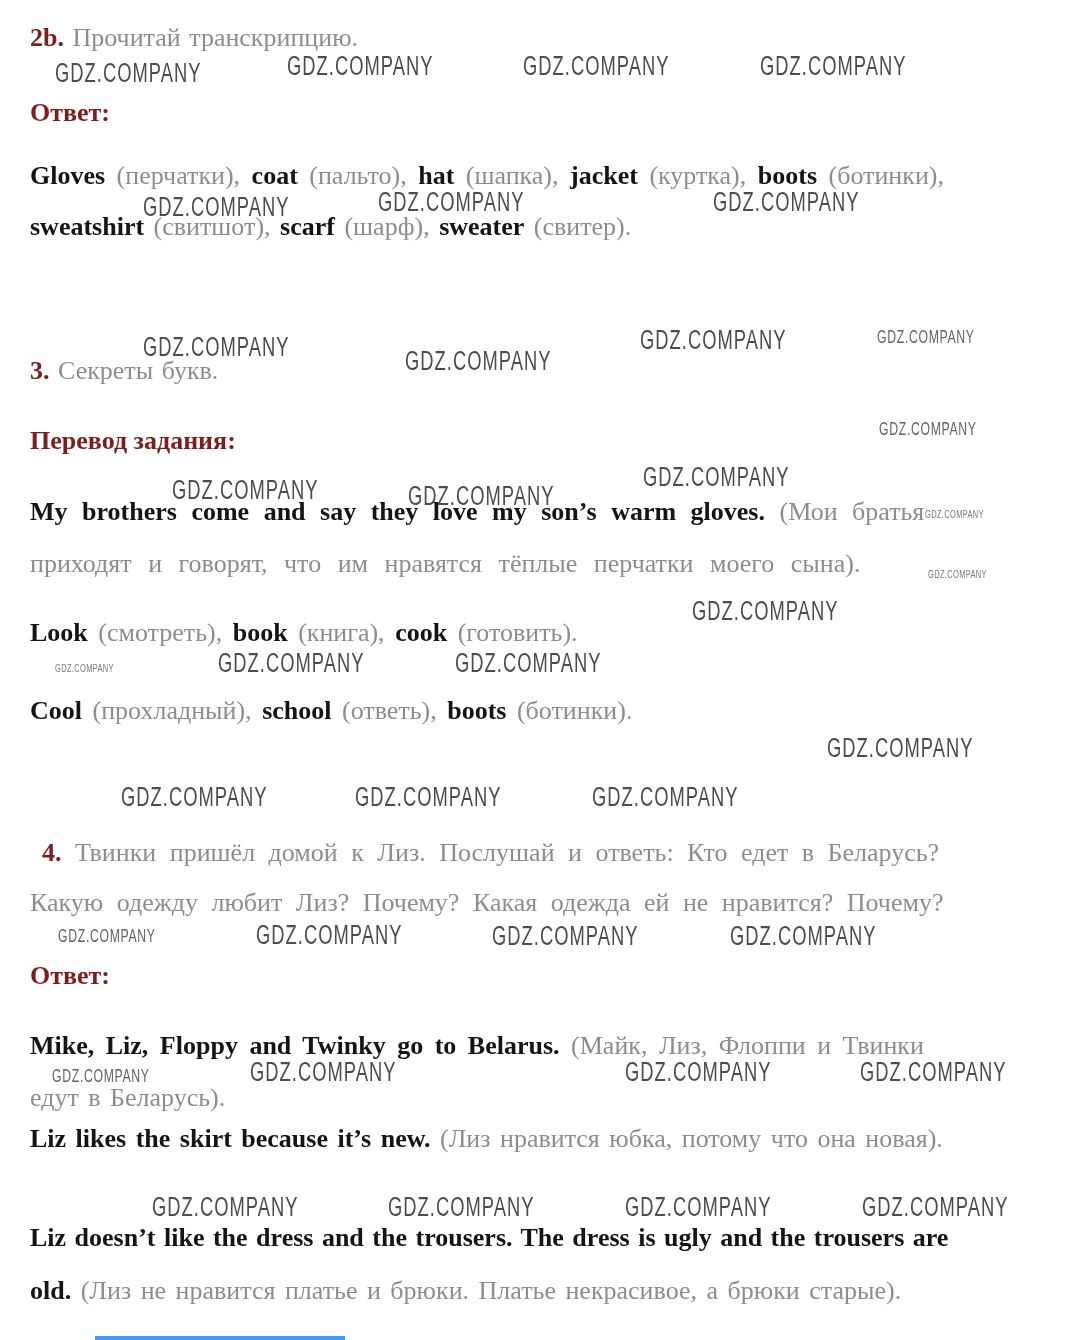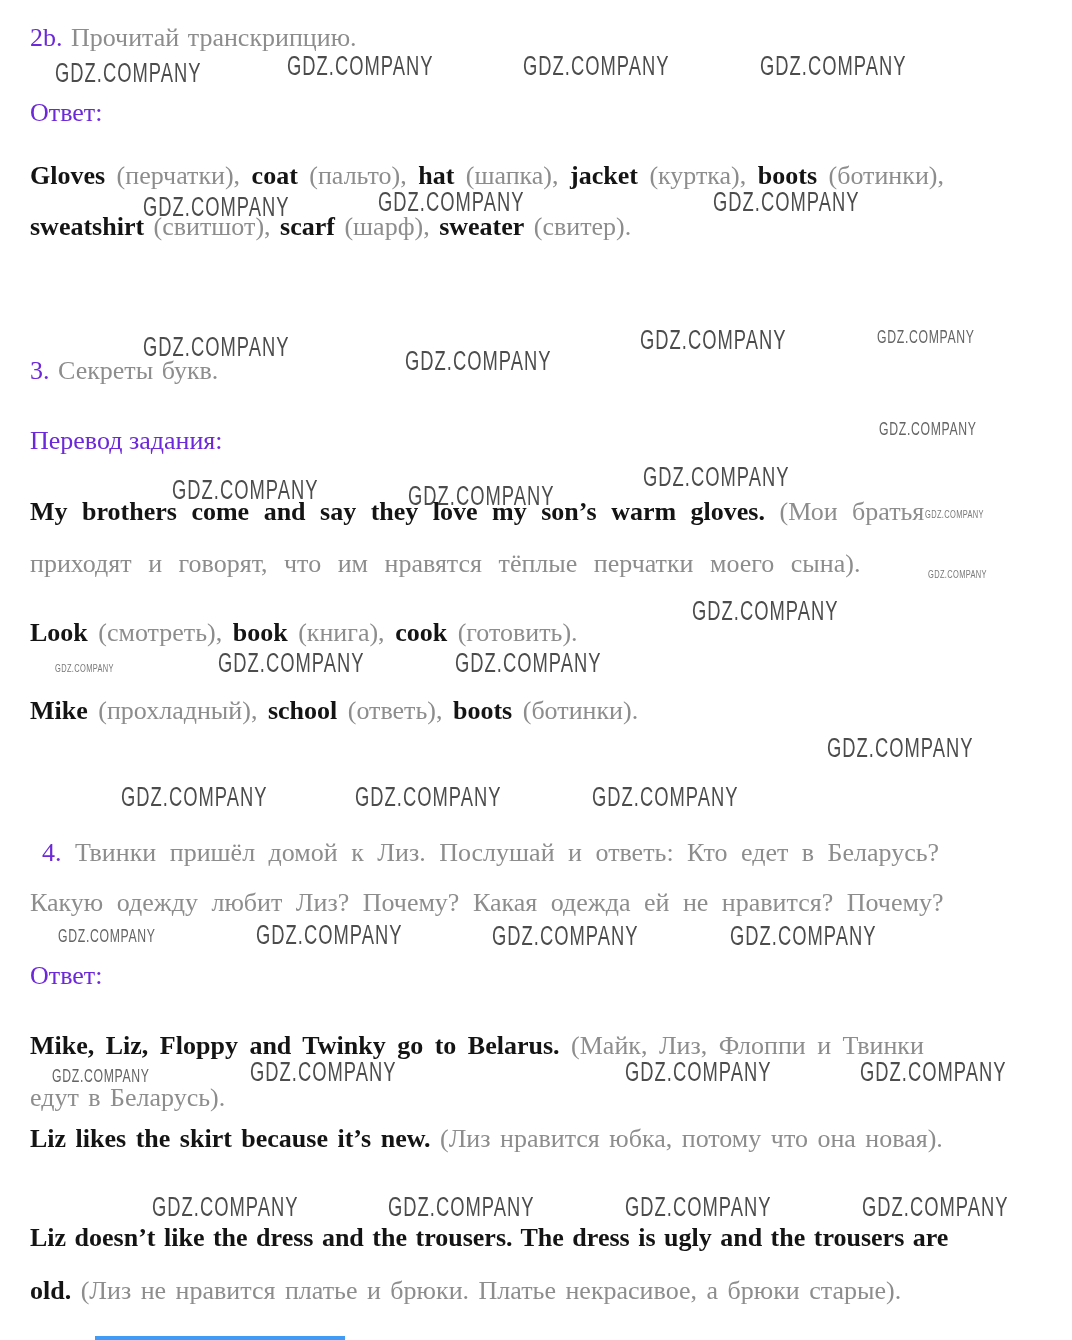--- a/index.html
+++ b/index.html
@@ -13,21 +13,21 @@
   .page { position:absolute; inset:0; }
 
   
   .line {
     position:absolute;
     white-space:nowrap;
     font-size:26px;
     line-height:1.15;
     color:#151515;
   }
-  .seg-strong { font-weight:normal; color:#6d28d9; }
+  .seg-strong { font-weight:bold; color:#7f1d1d; }
   .seg-en     { font-weight:bold; color:#141414;margin-top:45px; }
   .seg-muted  { font-weight:normal; color:#8d8d8d;text-align:right; }
 
   
   .watermark {
     position:absolute;
     font-family:"Liberation Sans","DejaVu Sans",sans-serif;
     white-space:nowrap;
     transform:scaleX(0.68);
     transform-origin:left top;
@@ -85,21 +85,21 @@
   <div>
       <div class="line" style="top: 23px; left: 30px; word-spacing: 2px;"><span class="seg-strong">2b. </span><span class="seg-muted">Прочитай транскрипцию.</span></div>
       <div class="line" style="top: 98px; left: 30px;"><span class="seg-strong">Ответ:</span></div>
       <div class="line" style="top: 161px; left: 30px; word-spacing: 5px;"><span class="seg-en">Gloves</span><span class="seg-muted"> (перчатки), </span><span class="seg-en">coat</span><span class="seg-muted"> (пальто), </span><span class="seg-en">hat</span><span class="seg-muted"> (шапка), </span><span class="seg-en">jacket</span><span class="seg-muted"> (куртка), </span><span class="seg-en">boots</span><span class="seg-muted"> (ботинки),</span></div>
       <div class="line" style="top: 212px; left: 30px; word-spacing: 3px;"><span class="seg-en">sweatshirt</span><span class="seg-muted"> (свитшот), </span><span class="seg-en">scarf</span><span class="seg-muted"> (шарф), </span><span class="seg-en">sweater</span><span class="seg-muted"> (свитер).</span></div>
       <div class="line" style="top: 356px; left: 30px; word-spacing: 2px;"><span class="seg-strong">3. </span><span class="seg-muted">Секреты букв.</span></div>
       <div class="line" style="top: 426px; left: 30px;"><span class="seg-strong">Перевод задания:</span></div>
       <div class="line" style="top: 497px; left: 30px; word-spacing: 8px;"><span class="seg-en">My brothers come and say they love my son’s warm gloves.</span><span class="seg-muted"> (Мои братья</span></div>
       <div class="line" style="top: 549px; left: 30px; word-spacing: 10px;"><span class="seg-muted">приходят и говорят, что им нравятся тёплые перчатки моего сына).</span></div>
       <div class="line" style="top: 618px; left: 30px; word-spacing: 4px;"><span class="seg-en">Look</span><span class="seg-muted"> (смотреть), </span><span class="seg-en">book</span><span class="seg-muted"> (книга), </span><span class="seg-en">cook</span><span class="seg-muted"> (готовить).</span></div>
-      <div class="line" style="top: 696px; left: 30px; word-spacing: 4px;"><span class="seg-en">Mike</span><span class="seg-muted"> (прохладный), </span><span class="seg-en">school</span><span class="seg-muted"> (ответь), </span><span class="seg-en">boots</span><span class="seg-muted"> (ботинки).</span></div>
+      <div class="line" style="top: 696px; left: 30px; word-spacing: 4px;"><span class="seg-en">Cool</span><span class="seg-muted"> (прохладный), </span><span class="seg-en">school</span><span class="seg-muted"> (ответь), </span><span class="seg-en">boots</span><span class="seg-muted"> (ботинки).</span></div>
       <div class="line" style="top: 838px; left: 30px; word-spacing: 7px; margin-left: 12px;"><span class="seg-strong">4. </span><span class="seg-muted">Твинки пришёл домой к Лиз. Послушай и ответь: Кто едет в Беларусь?</span></div>
       <div class="line" style="top: 888px; left: 30px; word-spacing: 7px;"><span class="seg-muted">Какую одежду любит Лиз? Почему? Какая одежда ей не нравится? Почему?</span></div>
       <div class="line" style="top: 961px; left: 30px;"><span class="seg-strong">Ответ:</span></div>
       <div class="line" style="top: 1031px; left: 30px; word-spacing: 5px;"><span class="seg-en">Mike, Liz, Floppy and Twinky go to Belarus.</span><span class="seg-muted"> (Майк, Лиз, Флоппи и Твинки</span></div>
       <div class="line" style="top: 1083px; left: 30px; word-spacing: 3px;"><span class="seg-muted">едут в Беларусь).</span></div>
       <div class="line" style="top: 1124px; left: 30px; word-spacing: 3px;"><span class="seg-en">Liz likes the skirt because it’s new.</span><span class="seg-muted"> (Лиз нравится юбка, потому что она новая).</span></div>
       <div class="line" style="top: 1223px; left: 30px; word-spacing: 2px;"><span class="seg-en">Liz doesn’t like the dress and the trousers. The dress is ugly and the trousers are</span></div>
       <div class="line" style="top: 1276px; left: 30px; word-spacing: 3px;"><span class="seg-en">old.</span><span class="seg-muted"> (Лиз не нравится платье и брюки. Платье некрасивое, а брюки старые).</span></div>
     </div>
   <div class="bottom-bar" style="left: 95px; top: 1336px; width: 250px; height: 4px; background: rgb(63, 155, 245);"></div>

